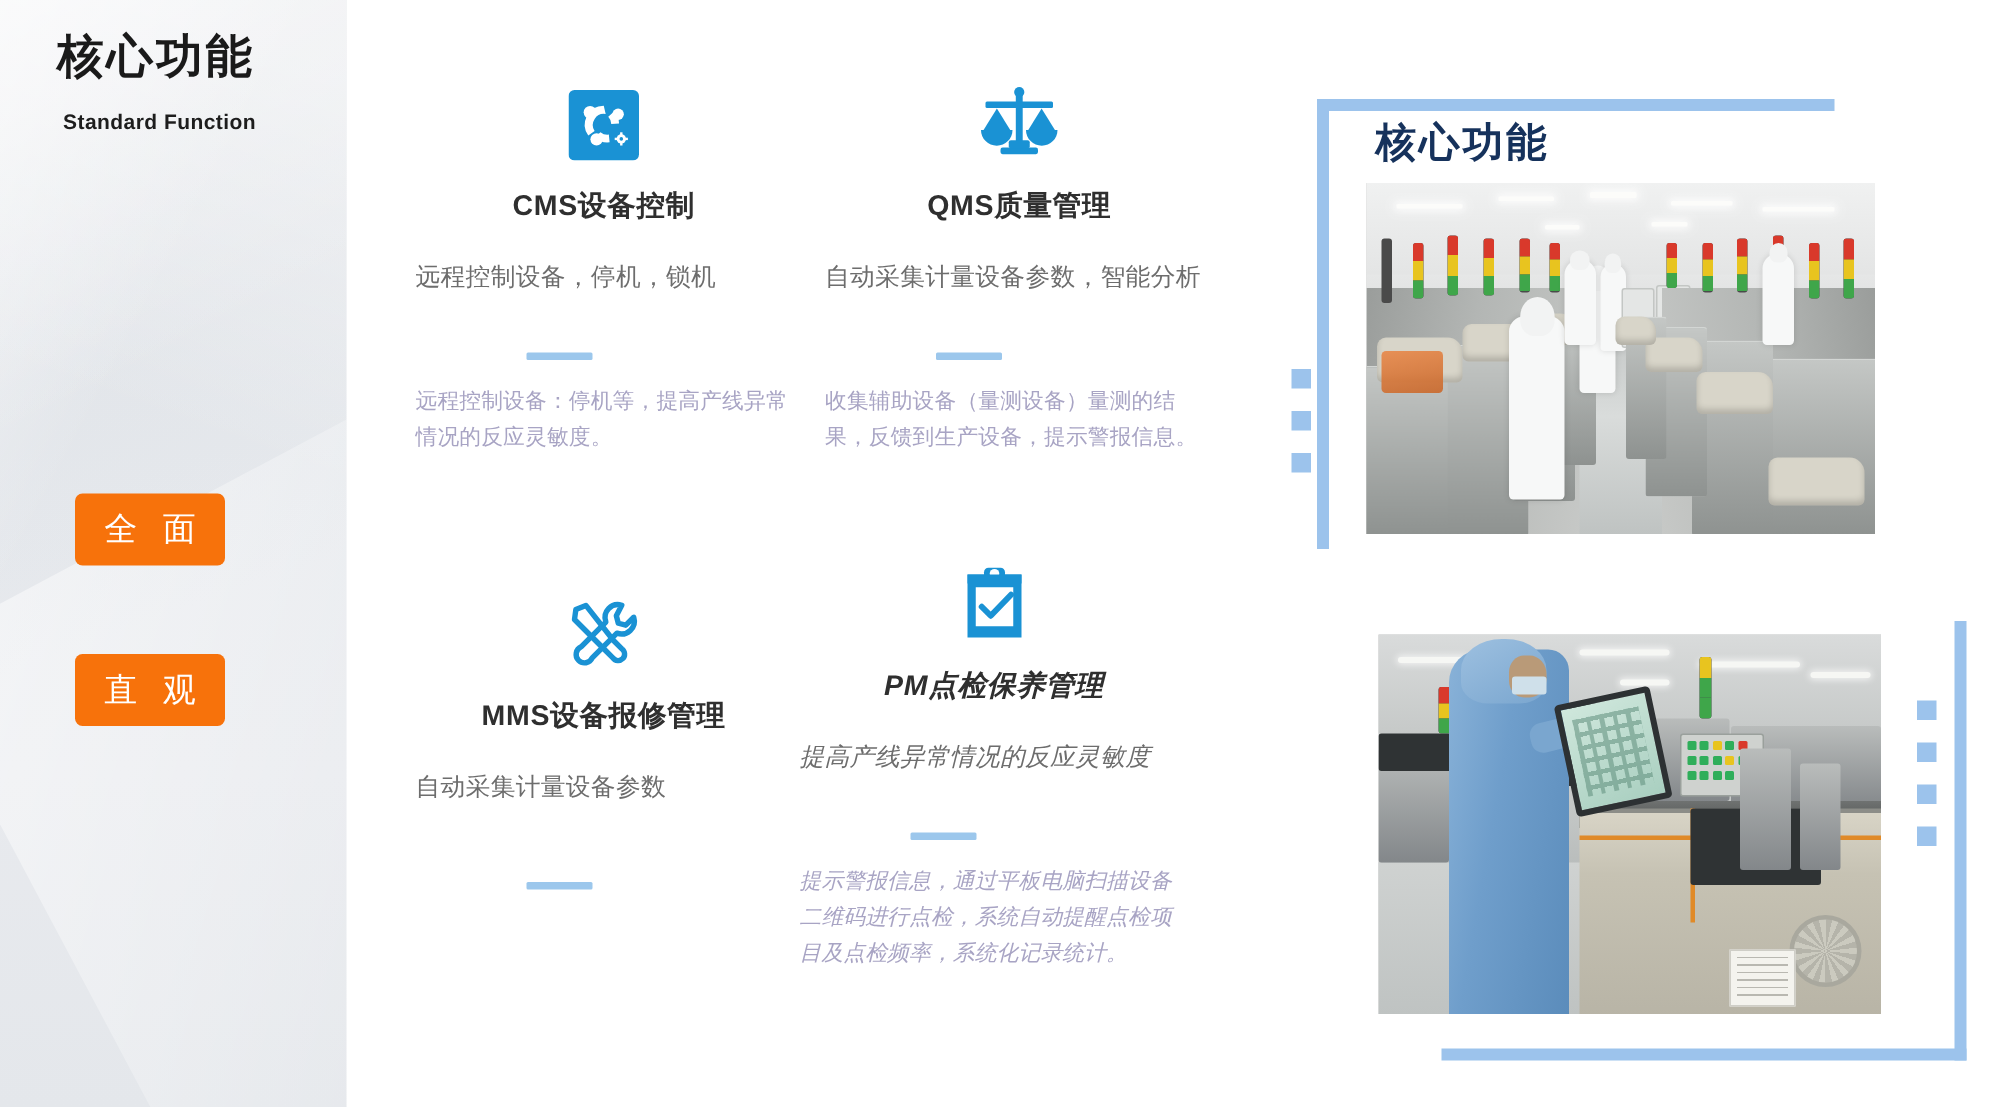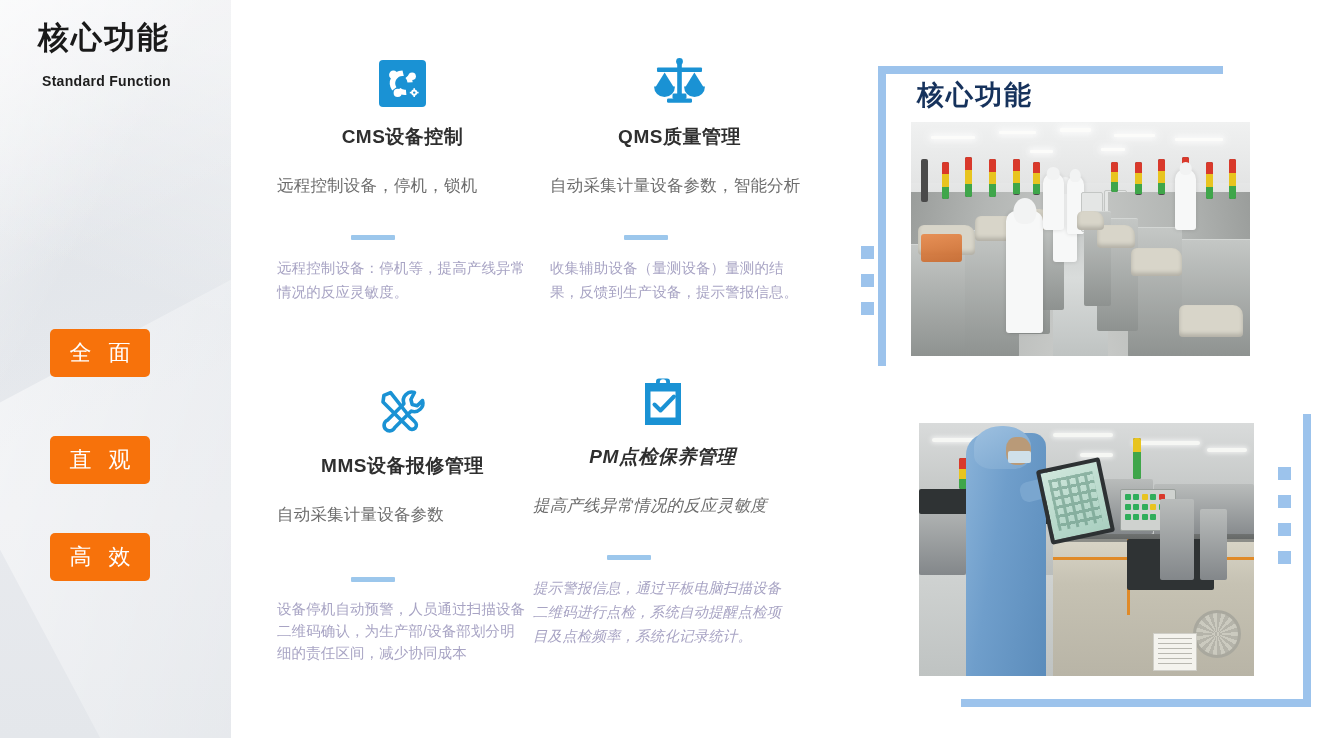--- a/index.html
+++ b/index.html
@@ -57,21 +57,21 @@
   .pill.p0{top:233px;}
   .pill.p1{top:329px;}
   .pill.p2{top:436px;}
   .pill.p3{top:533px;}
 
   
   .features{position:absolute;left:231px;top:0;width:620px;height:738px;}
   .feat{position:absolute;width:275px;}
   .feat.f0{left:34px;top:52px;}
   .feat.f1{left:311px;top:52px;}
-  .feat.f2{left:34px;top:381px;}
+  .feat.f2{left:34px;top:392px;}
   .feat.f3{left:294px;top:372px;font-style:italic;}
 
   .feat-icon{height:62px;display:flex;align-items:center;justify-content:center;}
   .feat-icon svg{display:block;}
   .feat-title{
     text-align:center;margin-top:10px;
     font-size:19px;font-weight:700;color:#2f2f2f;letter-spacing:.5px;
   }
   .feat-sub{
     margin-top:21px;padding:0 12px;
@@ -204,21 +204,20 @@
 <body>
 
 <div class="stage">
 
   <div class="sidebar">
     <div class="side-title">核心功能</div>
     <div class="side-sub">Standard Function</div>
 
     <div class="pill p1">全 面</div>
     <div class="pill p2">直 观</div>
-    <div class="pill p3">高 效</div>
   </div>
 
   <div class="features">
 
     <div class="feat f0">
       <div class="feat-icon">
         <svg width="47" height="47" viewBox="0 0 47 47">
           <rect x="0" y="0" width="47" height="47" rx="4" fill="#1a92d4"></rect>
           <path d="M23.5 10.5a12.6 12.6 0 0 0-10.3 19.9l4.2-3.1a7.4 7.4 0 0 1 7.4-11.3z" fill="#fff"></path>
           <path d="M30.6 14.2a12.6 12.6 0 0 1 3.1 8.1l-5.2.3a7.4 7.4 0 0 0-2-4.7z" fill="#fff"></path>
@@ -269,21 +268,20 @@
         <svg width="55" height="52" viewBox="0 0 55 52">
           <g fill="none" stroke="#1a92d4" stroke-width="3.6" stroke-linejoin="round" stroke-linecap="round">
             <path d="M39.5 6.5a8.6 8.6 0 0 0-10.6 11.2L12.4 34.2a5.6 5.6 0 1 0 7.4 7.4l16.5-16.5A8.6 8.6 0 0 0 47.5 14.5l-5.3 5.3-5-1.3-1.3-5z"></path>
             <path d="M15.6 6.6 8.9 9.4l-.9 6.6 20 20 5.6 5.6a4.3 4.3 0 1 0 6-6l-5.6-5.6-18.4-23.4z"></path>
           </g>
         </svg>
       </div>
       <div class="feat-title">MMS设备报修管理</div>
       <div class="feat-sub">自动采集计量设备参数</div>
       <div class="feat-rule"></div>
-      <div class="feat-desc">设备停机自动预警，人员通过扫描设备二维码确认，为生产部/设备部划分明细的责任区间，减少协同成本</div>
     </div>
 
     <div class="feat f3">
       <div class="feat-icon">
         <svg width="48" height="52" viewBox="0 0 48 52">
           <g fill="#1a92d4">
             <rect x="17" y="1.5" width="14" height="8" rx="3"></rect>
             <circle cx="24" cy="5.5" r="3.2" fill="#fff"></circle>
             <path d="M6 6h11v6H6zM31 6h11v6H31z"></path>
             <path d="M6 6h36v42H6z"></path>

